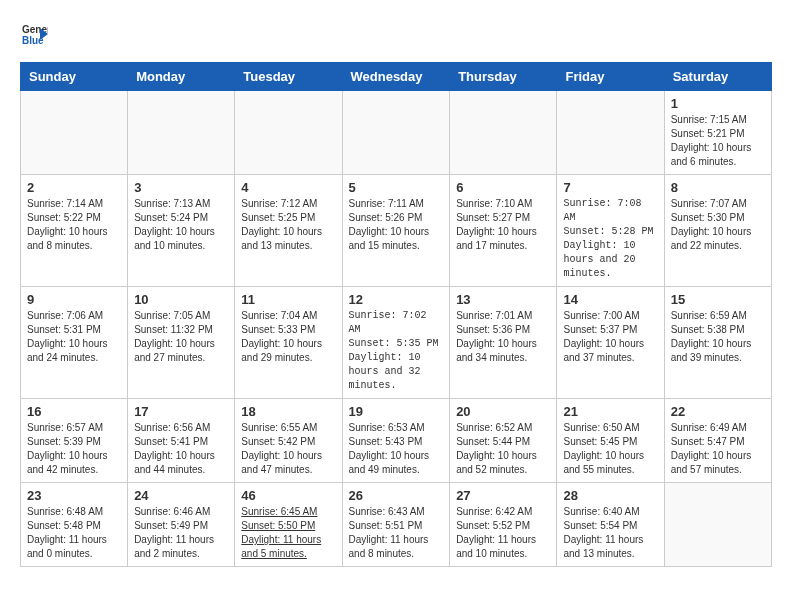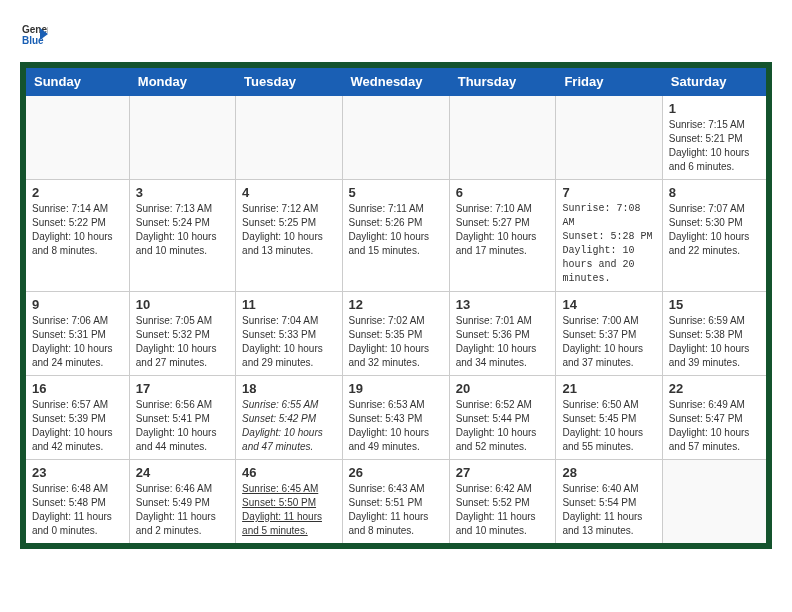--- a/index.html
+++ b/index.html
@@ -29,21 +29,21 @@
     }
     .location-title {
       text-align: center;
       font-size: 16px;
       color: #444;
       margin-bottom: 10px;
     }
     .calendar {
       width: 100%;
       border-collapse: collapse;
-      border: 6px solid #14532d;
+      border: 1px solid #14532d;
       padding-left: 27px;
     }
     .calendar th {
       background: #1a5fb4;
       color: #fff;
       text-align: left;
       padding: 6px 8px;
       font-size: 13px;
       border: 1px solid #1a5fb4;
     }
@@ -166,32 +166,32 @@
       <tr>
         <td>
           <div class="day-number">9</div>
           <div class="day-info" style="white-space: pre-line;">Sunrise: 7:06 AM
 Sunset: 5:31 PM
 Daylight: 10 hours and 24 minutes.</div>
         </td>
         <td>
           <div class="day-number">10</div>
           <div class="day-info" style="white-space: pre-line;">Sunrise: 7:05 AM
-Sunset: 5:32 PM
+Sunset: 11:32 PM
 Daylight: 10 hours and 27 minutes.</div>
         </td>
         <td>
           <div class="day-number">11</div>
           <div class="day-info" style="white-space: pre-line;">Sunrise: 7:04 AM
 Sunset: 5:33 PM
 Daylight: 10 hours and 29 minutes.</div>
         </td>
         <td>
           <div class="day-number">12</div>
-          <div class="day-info" style="white-space: pre-line;">Sunrise: 7:02 AM
+          <div class="day-info" style="white-space: pre-line; font-family: Liberation Mono, monospace;">Sunrise: 7:02 AM
 Sunset: 5:35 PM
 Daylight: 10 hours and 32 minutes.</div>
         </td>
         <td>
           <div class="day-number">13</div>
           <div class="day-info" style="white-space: pre-line;">Sunrise: 7:01 AM
 Sunset: 5:36 PM
 Daylight: 10 hours and 34 minutes.</div>
         </td>
         <td>
@@ -215,21 +215,21 @@
 Daylight: 10 hours and 42 minutes.</div>
         </td>
         <td>
           <div class="day-number">17</div>
           <div class="day-info" style="white-space: pre-line;">Sunrise: 6:56 AM
 Sunset: 5:41 PM
 Daylight: 10 hours and 44 minutes.</div>
         </td>
         <td>
           <div class="day-number">18</div>
-          <div class="day-info" style="white-space: pre-line; font-style: italic;">Sunrise: 6:55 AM
+          <div class="day-info" style="white-space: pre-line;">Sunrise: 6:55 AM
 Sunset: 5:42 PM
 Daylight: 10 hours and 47 minutes.</div>
         </td>
         <td>
           <div class="day-number">19</div>
           <div class="day-info" style="white-space: pre-line;">Sunrise: 6:53 AM
 Sunset: 5:43 PM
 Daylight: 10 hours and 49 minutes.</div>
         </td>
         <td>

